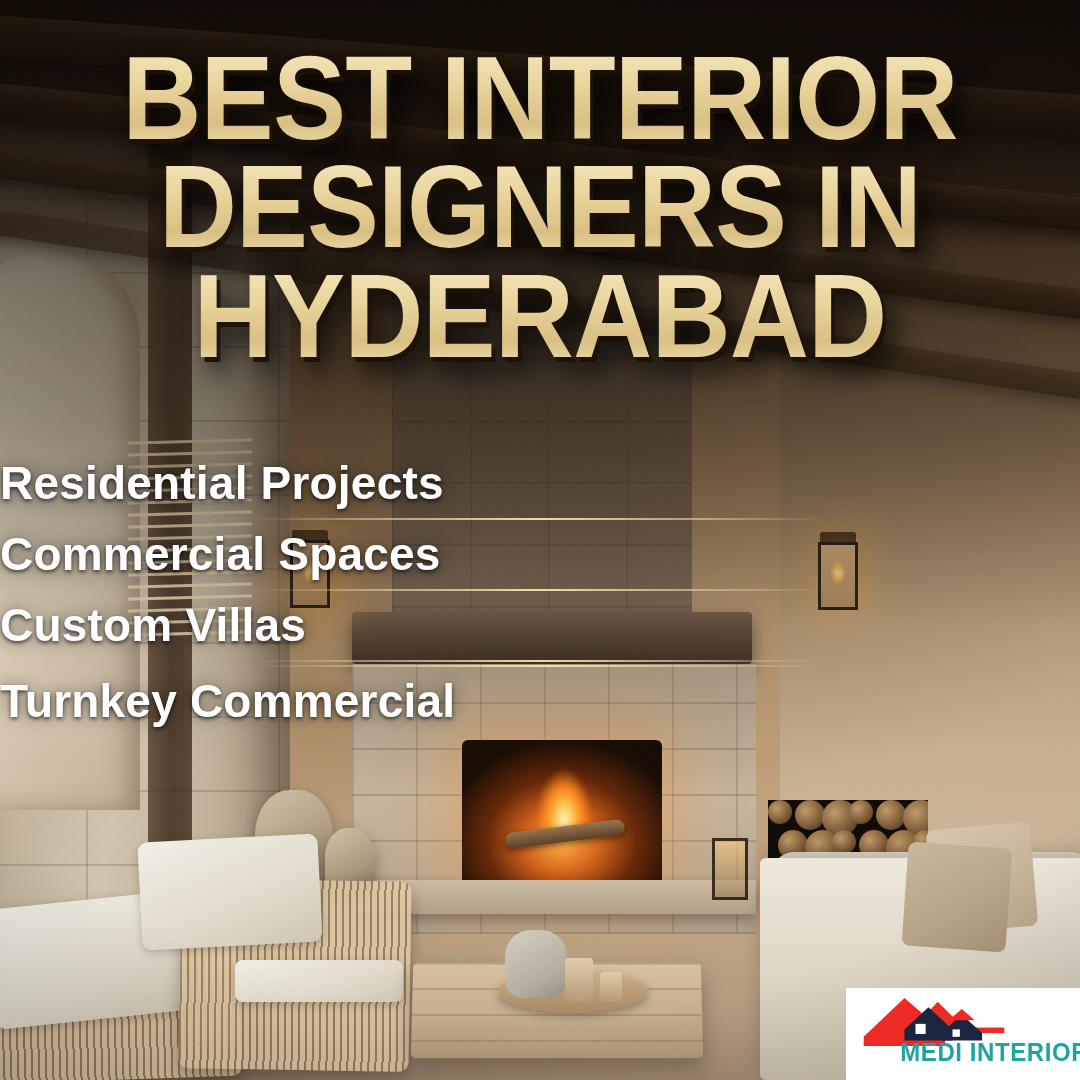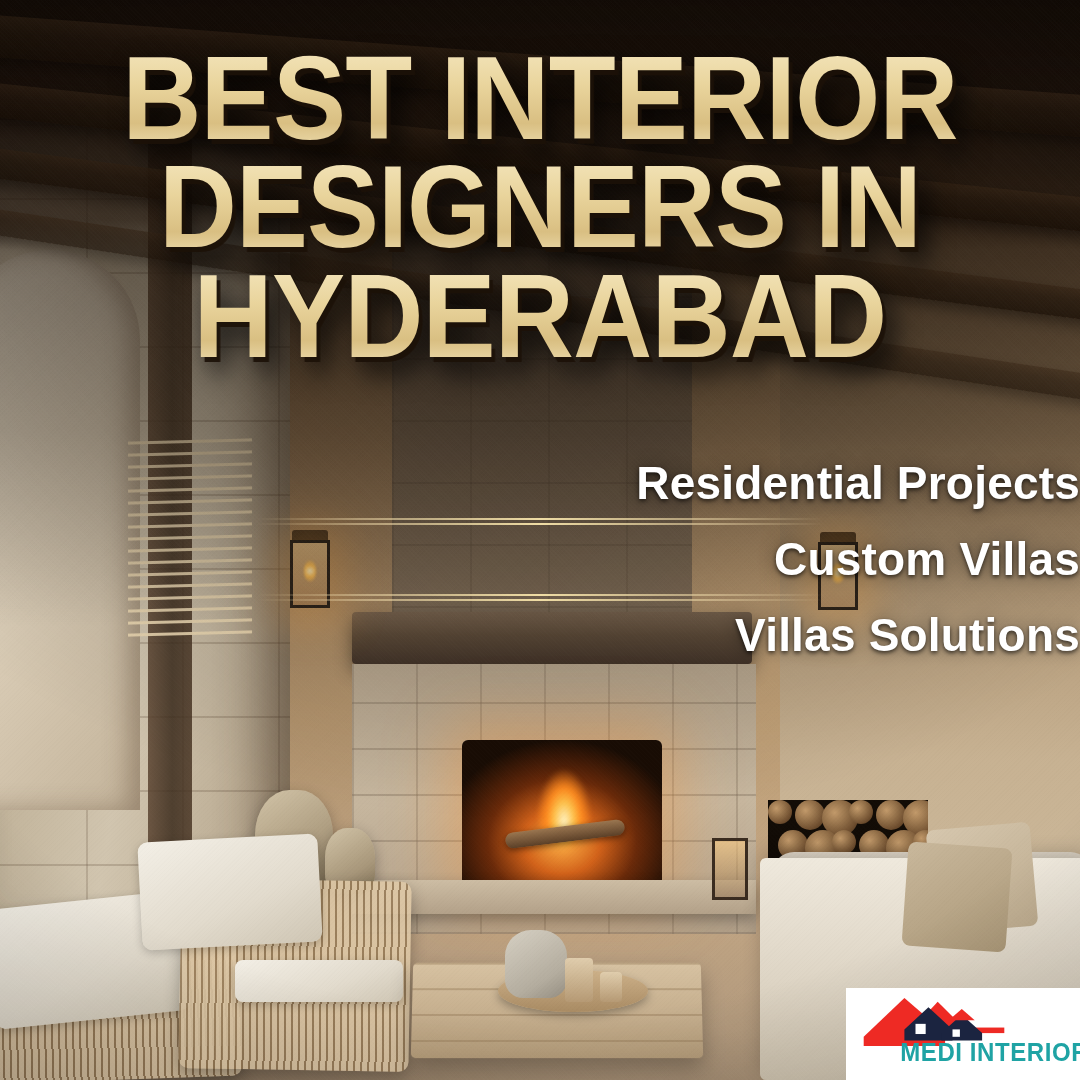--- a/index.html
+++ b/index.html
@@ -282,21 +282,21 @@
       drop-shadow(4px 5px 0 rgba(28,17,8,.92))
       drop-shadow(9px 11px 14px rgba(0,0,0,.75));
     text-transform:uppercase;
   }
   .headline .hl.l2{ font-size:116px; }
   .headline .hl.l3{ font-size:118px; }
 
   
   .services{
     position:absolute; left:0; right:0; top:452px; z-index:12;
-    text-align:right;
+    text-align:left;
   }
   .svc{
     position:relative;
     font-size:46px; font-weight:bold;
     line-height:1.0;
     color:#ffffff;
     letter-spacing:.2px;
     padding:8px 0 9px 0;
     text-shadow:
       0 2px 4px rgba(0,0,0,.65),
@@ -414,25 +414,26 @@
 
   <div class="headline">
     <span class="hl l1">BEST INTERIOR</span>
     <span class="hl l2">DESIGNERS IN</span>
     <span class="hl l3">HYDERABAD</span>
   </div>
 
   <div class="services">
     <div class="svc">Residential Projects</div>
     <div class="divider"></div>
+    <div class="svc">Commercial Spaces</div>
     <div class="divider"></div>
     <div class="svc">Custom Villas</div>
     <div class="divider"></div>
     <div class="divider"></div>
-    <div class="svc">Villas Solutions</div>
+    <div class="svc">Turnkey Commercial</div>
   </div>
 
   <div class="logo-badge">
     <svg class="logo-mark" viewBox="0 0 160 56">
 
       <polygon points="48,2 92,40 92,54 4,54 4,44" fill="#ee2a24"></polygon>
 
       <rect x="88" y="34" width="68" height="6" fill="#ee2a24"></rect>
 
       <polygon points="84,6 112,34 112,46 58,46 58,34" fill="#ee2a24"></polygon>

